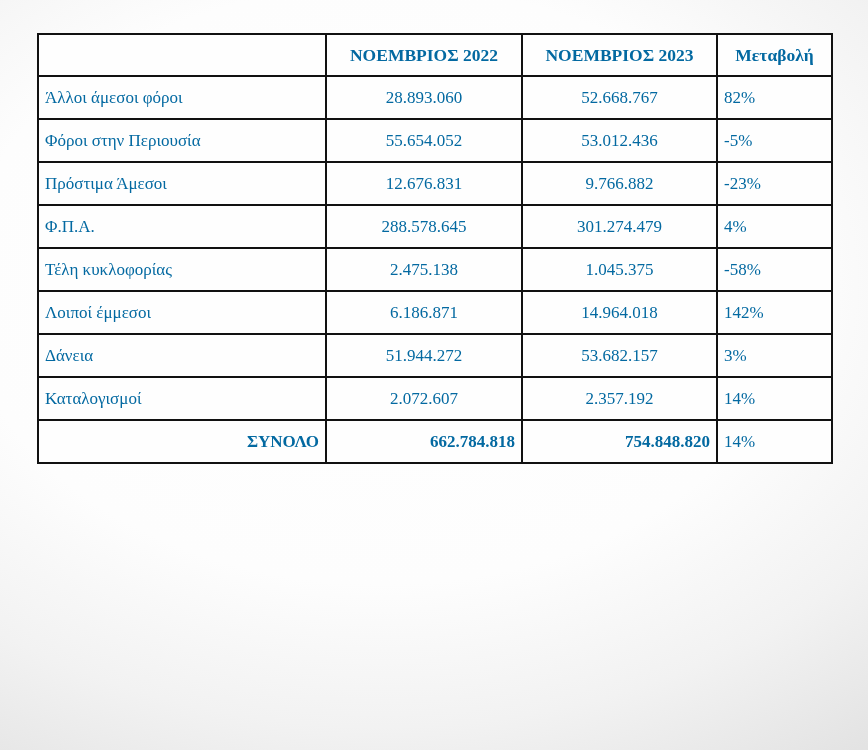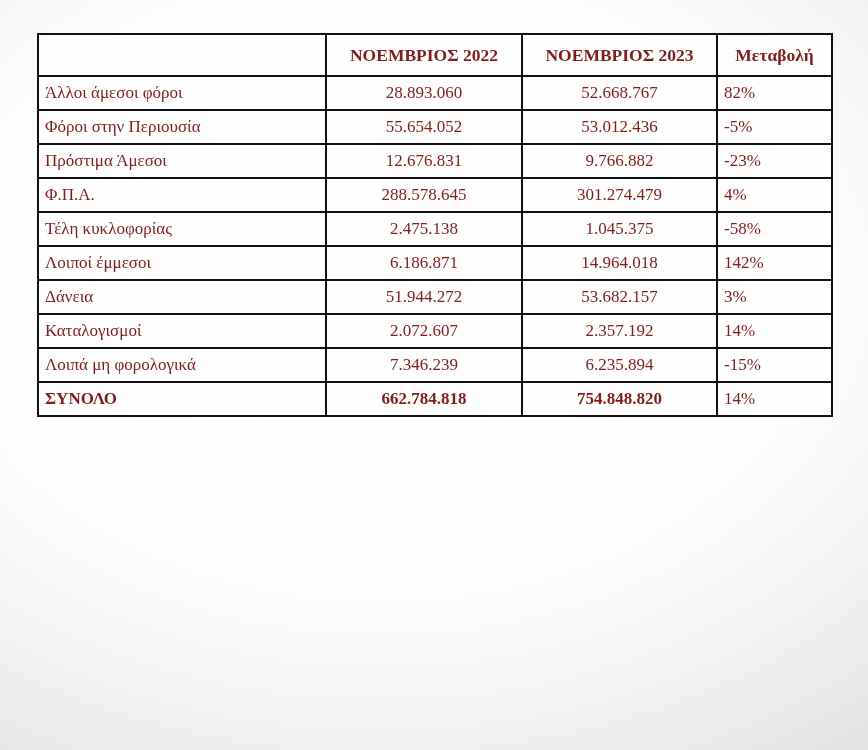--- a/index.html
+++ b/index.html
@@ -15,21 +15,21 @@
       radial-gradient(ellipse 115% 95% at 44% 38%,
         #ffffff 0%, #fdfdfd 42%, #f2f2f2 62%, #e2e2e2 82%, #cdcdcd 100%);
   }
   table.data {
     position: absolute;
     left: 37px; top: 33px;
     width: 794px;
     border-collapse: collapse;
     table-layout: fixed;
     background: #ffffff;
-    color: #7f1d1d;
+    color: #0369a1;
   }
   table.data col.c0 { width: 288px; }
   table.data col.c1 { width: 196px; }
   table.data col.c2 { width: 195px; }
   table.data col.c3 { width: 115px; }
   table.data th, table.data td {
     border: 2px solid #111111;
     font-size: 17px;
     font-weight: normal;
     padding: 0 6px;
@@ -37,26 +37,26 @@
     white-space: nowrap;
     vertical-align: middle;
     background: #fefefe;
   }
   table.data thead th {
     height: 40px;
     font-weight: bold;
     text-align: center;
     font-size: 17.5px;
   }
-  table.data tbody tr { height: 34px; margin-top: 24px; }
+  table.data tbody tr { height: 43px; margin-top: 24px; }
   td.c-label { text-align: left; padding-left: 11px; }
   td.c-num   { text-align: center; }
   td.c-pct   { }
   tr.total-row td.c-label,
-  tr.total-row td.c-num { font-weight: bold; }
+  tr.total-row td.c-num { font-weight: bold; text-align: right; }
   tr.total-row { height: 38px; }
 </style>
 </head>
 <body>
 
 <div class="stage">
   <table class="data">
     <colgroup>
       <col class="c0">
         <col class="c1">
@@ -113,26 +113,20 @@
     <td class="c-num">51.944.272</td>
     <td class="c-num">53.682.157</td>
     <td class="c-pct">3%</td>
   </tr>
         <tr>
     <td class="c-label">Καταλογισμοί</td>
     <td class="c-num">2.072.607</td>
     <td class="c-num">2.357.192</td>
     <td class="c-pct">14%</td>
   </tr>
-        <tr>
-    <td class="c-label">Λοιπά μη φορολογικά</td>
-    <td class="c-num">7.346.239</td>
-    <td class="c-num">6.235.894</td>
-    <td class="c-pct">-15%</td>
-  </tr>
         <tr class="total-row">
     <td class="c-label">ΣΥΝΟΛΟ</td>
     <td class="c-num">662.784.818</td>
     <td class="c-num">754.848.820</td>
     <td class="c-pct">14%</td>
   </tr>
       </tbody>
   </table>
 </div>
 

